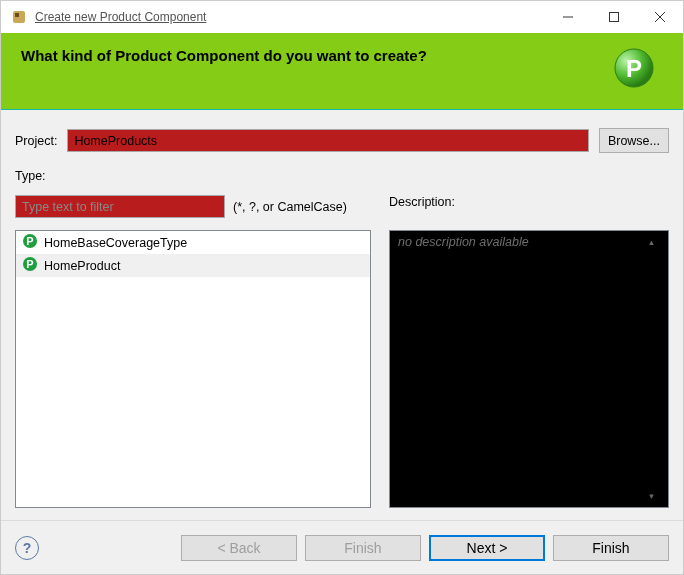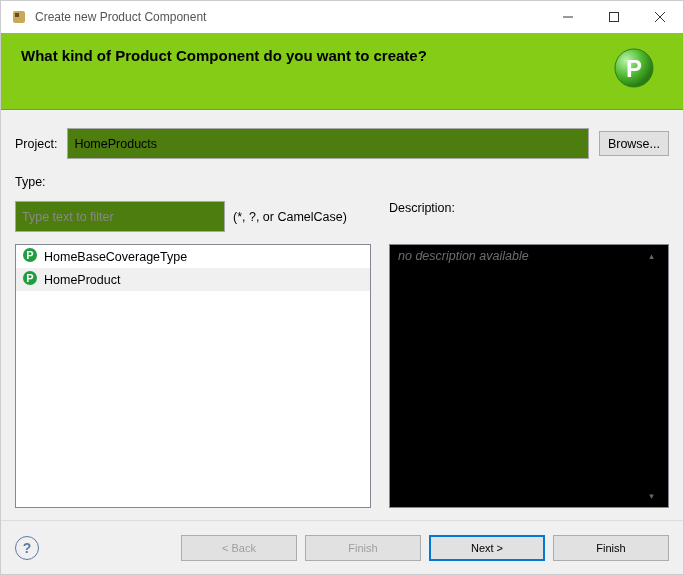--- a/index.html
+++ b/index.html
@@ -1,36 +1,36 @@
 <!DOCTYPE html>
 <html><head>
 <meta charset="utf-8">
 <style>
   * { box-sizing: border-box; margin: 0; padding: 0; font-family: "Segoe UI", Tahoma, sans-serif; }
   body { background: #ffffff; width: 684px; height: 575px; overflow: hidden; display: flex; flex-direction: column; border: 1px solid #cccccc; }
 
   
   .titlebar { height: 32px; display: flex; align-items: center; padding: 0 0 0 10px; background: #ffffff; }
   .titlebar .app-icon { width: 16px; height: 16px; margin-right: 8px; display:flex; align-items:center; justify-content:center; }
-  .titlebar .title { color: #555; font-size: 12px; flex: 1; }
+  .titlebar .title { color: #555; font-size: 12px; flex: 1; text-decoration: underline; }
   .titlebar .win-controls { display: flex; height: 100%; }
   .win-btn { width: 46px; display: flex; align-items: center; justify-content: center; color: #444; font-size: 13px; background: transparent; border: none; }
   .win-btn.close { color: #444; }
 
   
   .banner { padding: 14px 28px 20px 20px; background: #84cc16; display: flex; align-items: flex-start; justify-content: space-between; gap: 47px; }
   .banner h1 { font-size: 15px; font-weight: 600; color: #000; }
   .banner .big-icon { width: 42px; height: 42px; }
 
   
   .body-area { flex: 1; background: #f0f0f0; border-top: 1px solid #14b8a6; padding: 18px 14px 12px 14px; display: flex; flex-direction: column; gap: 16px; }
 
   .row { display: flex; align-items: center; gap: 10px; }
   .label { font-size: 12.5px; color: #000; }
-  .text-input { height: 31px; background: #4d7c0f; border: 1px solid #a7a7a7; font-size: 12.5px; padding: 0 6px; }
+  .text-input { height: 23px; background: #b91c1c; border: 1px solid #a7a7a7; font-size: 12.5px; padding: 0 6px; }
   .project-input { flex: 1; }
   .browse-btn { height: 25px; padding: 0 8px; font-size: 12.5px; background: #e1e1e1; border: 1px solid #adadad; color: #000; }
 
   .type-section { display: flex; flex-direction: column; gap: 12px; flex: 1; min-height: 0; }
   .type-controls { display: flex; gap: 18px; align-items: flex-start; }
   .type-left { width: 356px; display:flex; flex-direction: column; gap:4px; }
   .filter-row { display: flex; align-items: center; gap: 8px; }
   .filter-input { width: 210px; font-style: italic; }
   .filter-input::placeholder { color: #888; font-style: normal; }
   .hint { font-size: 12.5px; color: #000; }
@@ -43,21 +43,21 @@
 
   .desc-panel { flex: 1; display: flex; flex-direction: column; gap: 4px; }
   .desc-box { flex: 1; background: #000000; border: 1px solid #828790; padding: 4px 8px; position: relative; display:flex; }
   .desc-text { font-size: 12.5px; font-style: italic; color: #6d6d6d; flex:1; }
   .scroll-arrow { width: 17px; display: flex; flex-direction: column; justify-content: space-between; align-items: center; padding: 2px 0; color: #666; font-size: 9px; }
 
   
   .footer { height: 54px; background: #f0f0f0; border-top: 1px solid #dcdcdc; display: flex; align-items: center; padding: 0 14px; gap: 8px; }
   .help-icon { width: 24px; height: 24px; display:flex; align-items:center; justify-content:center; color:#5a7aa3; border:1.5px solid #5a7aa3; border-radius:50%; font-size:14px; font-weight:bold; }
   .footer-spacer { flex: 1; }
-  .wiz-btn { width: 116px; height: 26px; font-size: 11px; background: #e1e1e1; border: 1px solid #adadad; color: #000; }
+  .wiz-btn { width: 116px; height: 26px; font-size: 14px; background: #e1e1e1; border: 1px solid #adadad; color: #000; }
   .wiz-btn.disabled { color: #9e9e9e; }
   .wiz-btn.default { background: #e1e1e1; border: 2px solid #0078d7; }
 </style>
 </head>
 <body>
 
 <div class="titlebar">
   <span class="app-icon">
     <svg viewBox="0 0 16 16" width="16" height="16">
         <rect x="2" y="2" width="12" height="12" fill="#c9a85a" rx="2"></rect>

